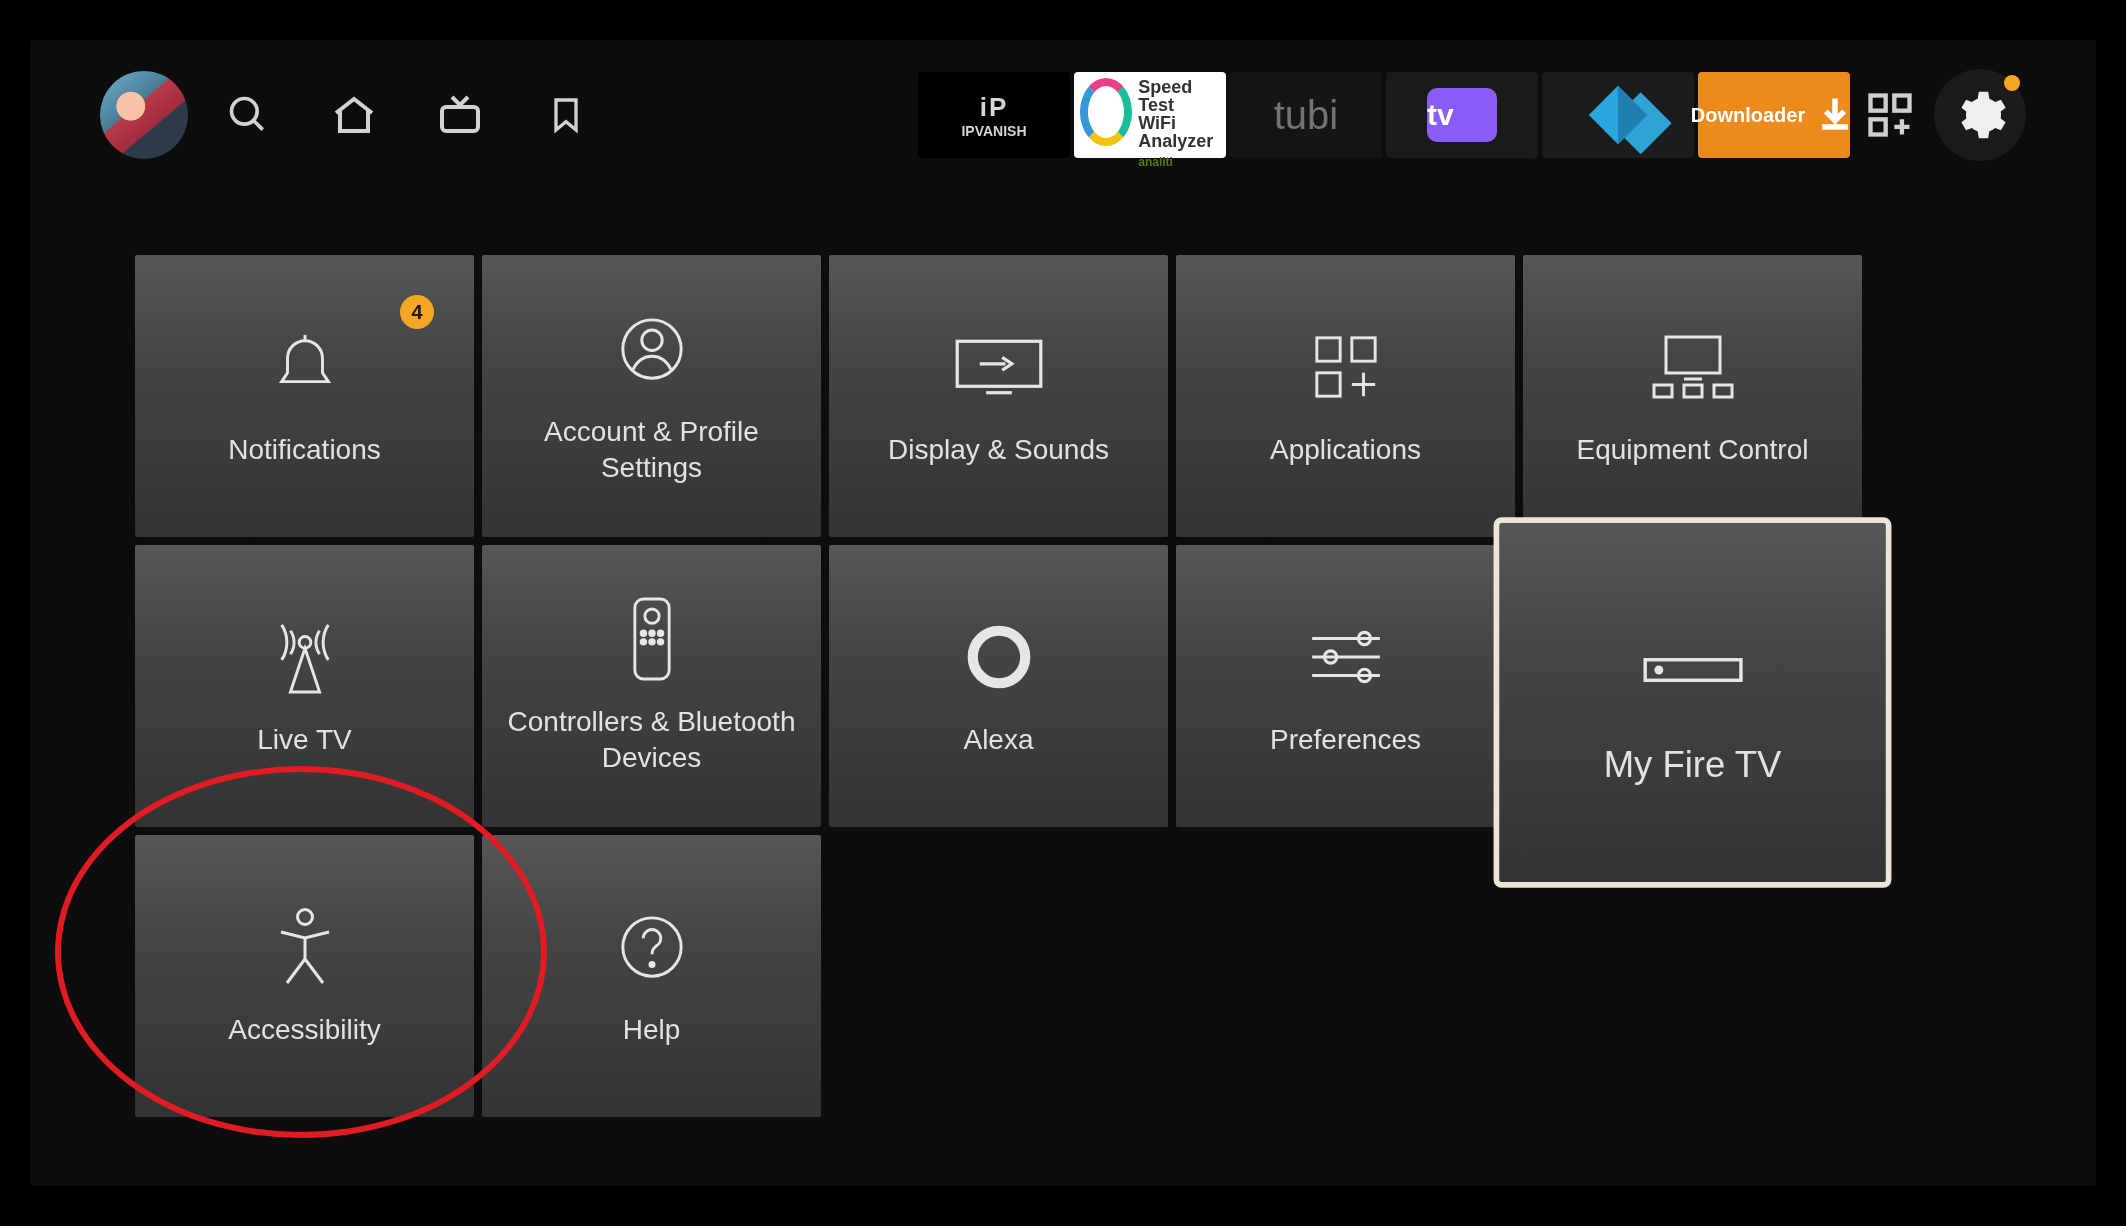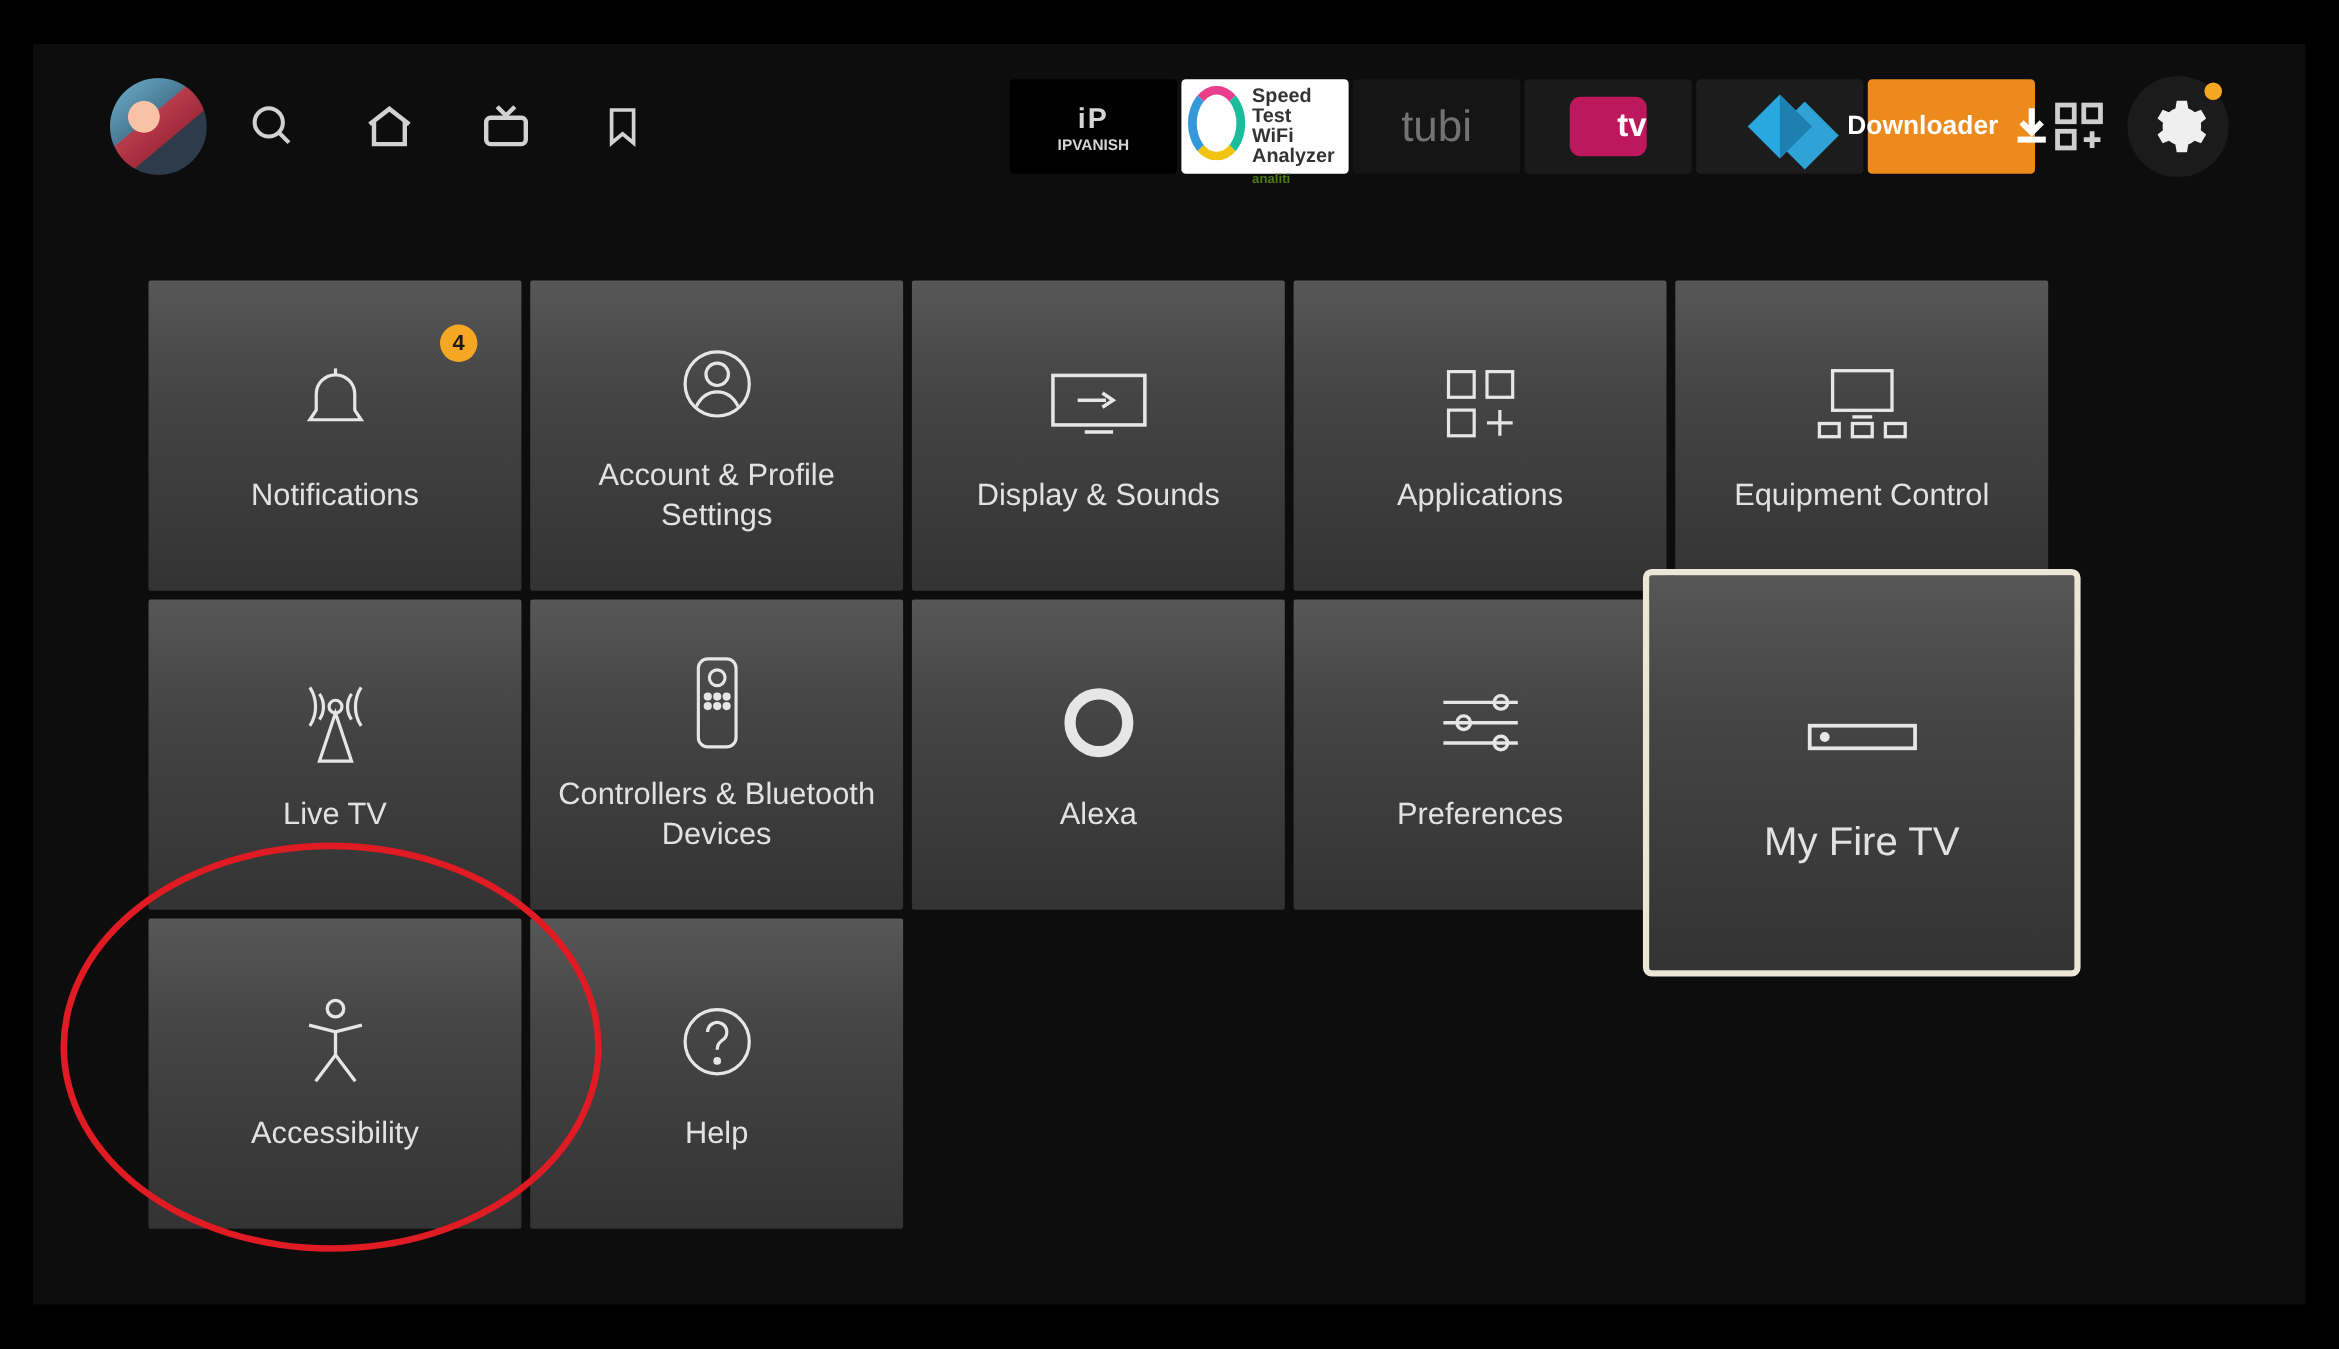--- a/index.html
+++ b/index.html
@@ -13,21 +13,21 @@
   .app{width:152px;height:86px;border-radius:4px;display:flex;align-items:center;justify-content:center;font-size:22px;font-weight:600;color:#fff;position:relative;background:#111}
   .ipvanish{background:#000;color:#d5d5d5;flex-direction:column;font-size:14px;font-weight:700}
   .ipvanish .ip{font-size:26px;letter-spacing:2px}
   .analiti{background:#fff;color:#4b4b4b;font-size:18px;display:flex;align-items:flex-start;padding:6px;box-sizing:border-box}
   .analiti .swirl{width:52px;height:52px;border-radius:50%;border:8px solid;border-color:#e83e8c #1abc9c #f1c40f #3498db;margin-right:6px}
   .analiti .txt small{display:block;font-weight:700;color:#333;font-size:18px;line-height:18px}
   .analiti .brand{color:#4d7c0f;font-size:12px}
   .tubi{background:#151515}
   .tubi span{color:#737373;font-size:40px;font-weight:400}
   .tivimate{background:#1a1a1a}
-  .tivimate .logo{width:70px;height:54px;border-radius:10px;background:#be185d;display:flex;align-items:center;justify-content:flex-end;color:#fff;font-size:30px;font-weight:700}
+  .tivimate .logo{width:70px;height:54px;border-radius:10px;background:#8b5cf6;display:flex;align-items:center;justify-content:flex-start;color:#fff;font-size:30px;font-weight:700}
   .kodi{background:#1c1c1c}
   .downloader{background:#ec8a1c}
   .downloader .dl{width:50px;height:44px;margin-left:8px}
   .appsgrid{width:72px;height:86px;border-radius:4px;background:transparent;display:flex;align-items:center;justify-content:center;color:#cfcfcf}
   .gear{width:92px;height:92px;border-radius:50%;background:#1b1b1b;display:flex;align-items:center;justify-content:center;color:#efefef;margin-left:4px;position:relative}
   .gear .dot{position:absolute;top:6px;right:6px;width:16px;height:16px;border-radius:50%;background:#f5a623}
 
   .grid{position:absolute;left:135px;top:255px;display:grid;grid-template-columns:repeat(5,339px);grid-auto-rows:282px;gap:8px}
   .tile{background:linear-gradient(180deg,#575757 0%,#454545 35%,#333 100%);border-radius:2px;display:flex;flex-direction:column;align-items:center;justify-content:center;color:#e2e2e2;position:relative;box-sizing:border-box;padding:10px}
   .tile .ico{height:86px;display:flex;align-items:center;justify-content:center;margin-bottom:22px;color:#e6e6e6}
@@ -97,21 +97,21 @@
       </div>
       <div class="app kodi">
         <svg width="70" height="70" viewBox="0 0 24 24">
             <rect x="12" y="1" width="15" height="15" transform="rotate(45 12 12)" fill="#2fa3d6"></rect>
             <rect x="12" y="1" width="15" height="15" transform="rotate(45 12 12)" fill="none" stroke="#fff" stroke-width="0"></rect>
             <path d="M12 2 L22 12 L12 22 L2 12 Z" fill="#29a8df"></path>
             <path d="M12 2 L22 12 L12 22 Z" fill="#1f7fb0"></path>
           </svg>
       </div>
       <div class="app downloader">
-        <span style="font-size:24px">Downloader</span>
+        <span style="font-size:20px">Downloader</span>
         <svg class="dl" viewBox="0 0 24 24">
             <path d="M12 3 V14 M7 10 L12 15 L17 10" stroke="#fff" stroke-width="3" fill="none"></path>
             <rect x="5" y="17" width="14" height="3" fill="#fff"></rect>
           </svg>
       </div>
       <div class="appsgrid">
         <svg width="52" height="52" viewBox="0 0 24 24" fill="none" stroke="currentColor" stroke-width="2">
             <rect x="3" y="3" width="7" height="7"></rect>
             <rect x="14" y="3" width="7" height="7"></rect>
             <rect x="3" y="14" width="7" height="7"></rect>

